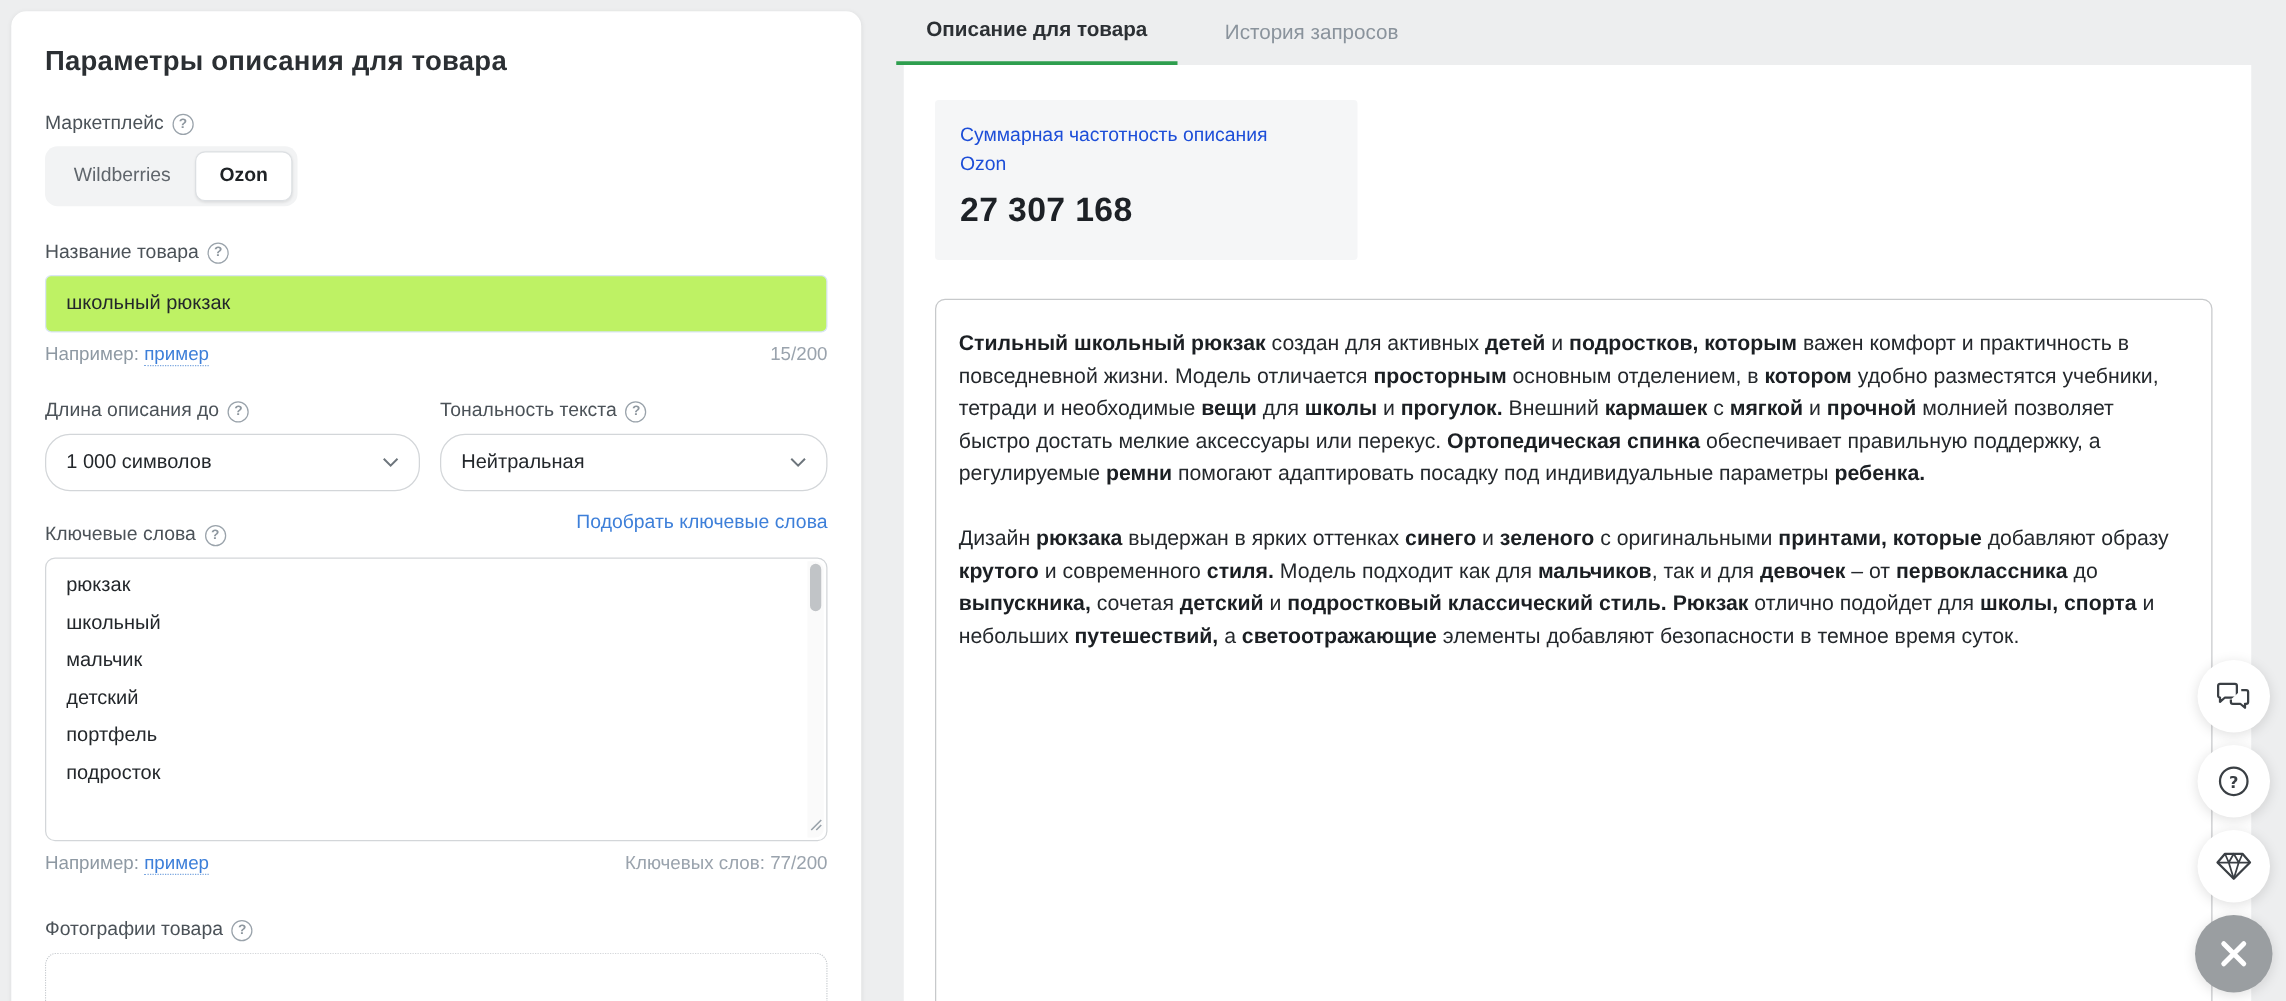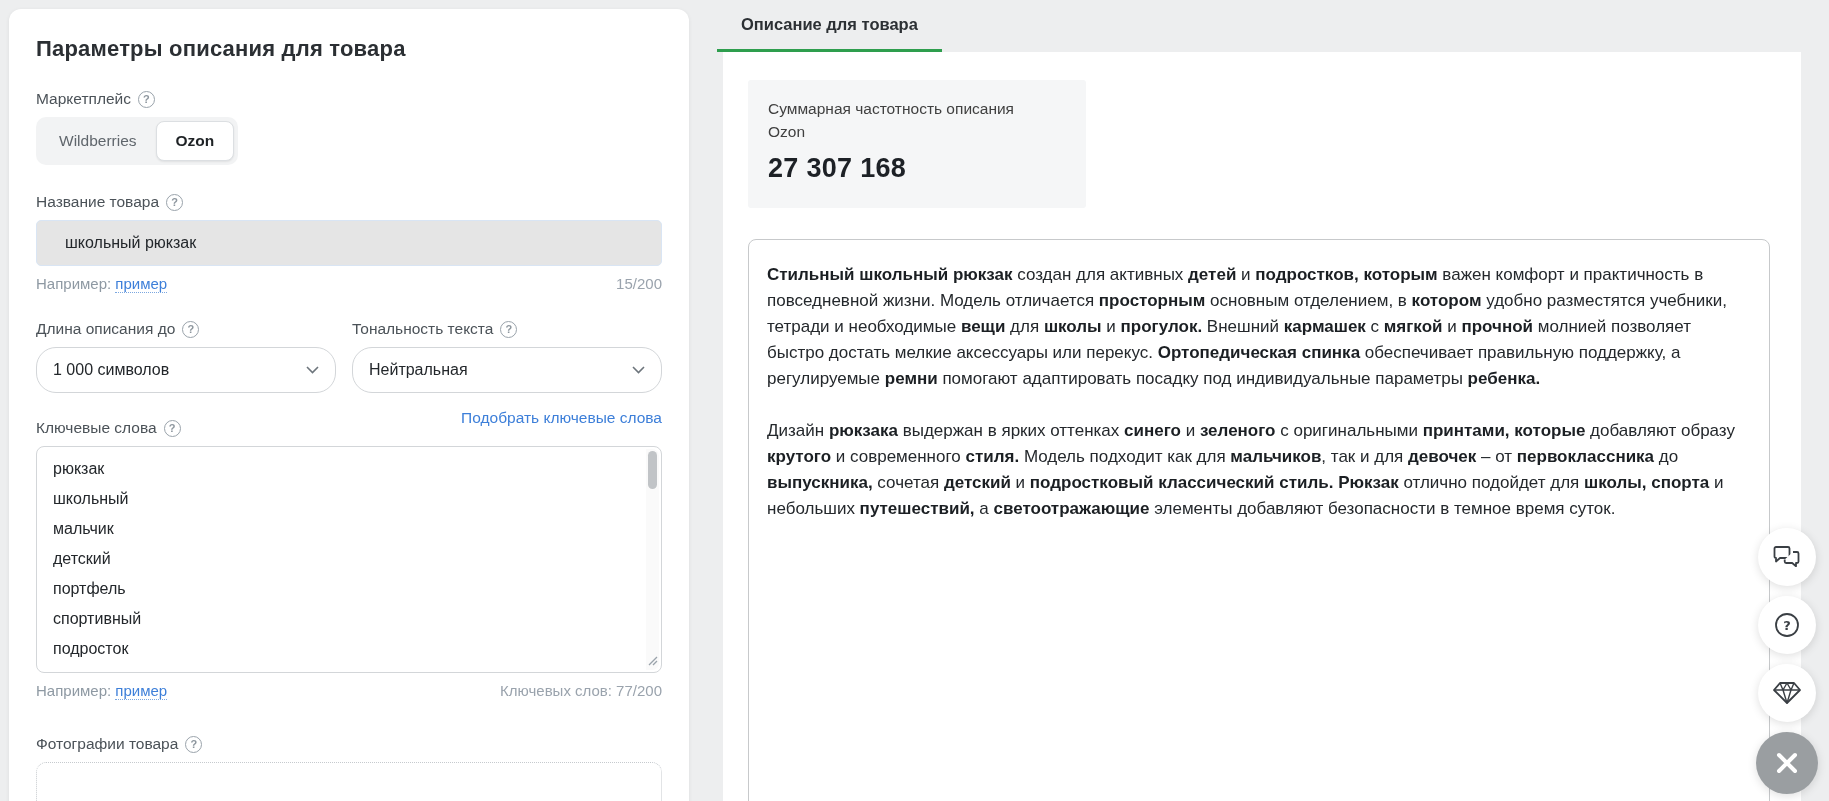--- a/index.html
+++ b/index.html
@@ -36,22 +36,22 @@
     border:none; background:transparent; cursor:pointer;
     font-family:inherit; font-size:15.5px; color:#60666c;
     padding:0 19px; height:40px; border-radius:8px;
   }
   .toggle-btn.selected {
     background:#fff; border:1px solid #dcdfe2; color:#1f2326; font-weight:bold;
     box-shadow:0 1px 2px rgba(0,0,0,.08);
   }
   .name-input {
     width:100%; height:46px; border:1px solid #d9e5f4; border-radius:5px;
-    background:#e5e5e5; font-family:inherit; font-size:16px; color:#23272b;
-    padding:0 28px; outline:none;
+    background:#bef264; font-family:inherit; font-size:16px; color:#23272b;
+    padding:0 16px; outline:none;
   }
   .hint-row {
     display:flex; justify-content:space-between; align-items:center;
     margin-top:9px; font-size:15px; color:#8e99a3;
   }
   .hint-link { color:var(--link-blue,#3d7fd9); border-bottom:1.5px dotted #7ba7e0; cursor:pointer; }
   .counter { color:#9aa3ad; font-size:15px; }
   .two-col { display:flex; gap:16px; }
   .col-left { width:300px; }
   .col-right { flex:1; }
@@ -99,21 +99,21 @@
   }
   .tab.active {
     color:#2c3034; font-weight:bold;
     border-bottom:3px solid var(--accent-green,#2e9e4e);
   }
   .tab.inactive { margin-left:14px; }
   .summary-card {
     position:absolute; left:25px; top:28px; width:338px; height:128px;
     background:#f5f6f7; border-radius:3px; padding:17px 20px;
   }
-  .summary-title { font-size:15.5px; line-height:23px; color:#404040; }
+  .summary-title { font-size:15.5px; line-height:23px; color:#1d4ed8; }
   .summary-value { margin-top:10px; font-size:27px; font-weight:bold; color:#1d2126; letter-spacing:.3px; }
   .description-box {
     position:absolute; left:25px; top:187px; width:1022px; height:655px;
     border:1px solid #c7c9cb; border-radius:8px; background:#fff;
     padding:22px 18px; overflow:hidden;
   }
   .description-box p { font-size:17px; line-height:26px; color:#24282c; }
   .description-box p + p { margin-top:26px; }
   .description-box b { color:#1b1f23; }
   
@@ -192,21 +192,20 @@
     </div>
     <span class="kw-link">Подобрать ключевые слова</span>
   </div>
   <div class="keywords-box">
     <div class="keywords-content">
         <div>рюкзак</div>
         <div>школьный</div>
         <div>мальчик</div>
         <div>детский</div>
         <div>портфель</div>
-        <div>спортивный</div>
         <div>подросток</div>
       </div>
     <div class="kw-scrollbar">
       <div class="kw-thumb"></div>
     </div>
     <span class="resize-handle">
       <svg width="10" height="10" viewBox="0 0 10 10">
           <path d="M9 1 L1 9 M9 5 L5 9" stroke="#9aa3ab" stroke-width="1.3" fill="none"></path>
         </svg>
     </span>
@@ -221,20 +220,21 @@
 
   <div class="field-label" style="margin-top:36px;">
     <span>Фотографии товара</span>
     <span class="help-icon"></span>
   </div>
   <div class="upload-box"></div>
 </section>
 
 <nav class="tabs">
   <div class="tab active">Описание для товара</div>
+  <div class="tab inactive">История запросов</div>
 </nav>
 
 <section class="right-panel">
   <div class="summary-card">
     <div class="summary-title">
       <div>Суммарная частотность описания</div>
       <div>Ozon</div>
     </div>
     <div class="summary-value">27 307 168</div>
   </div>

